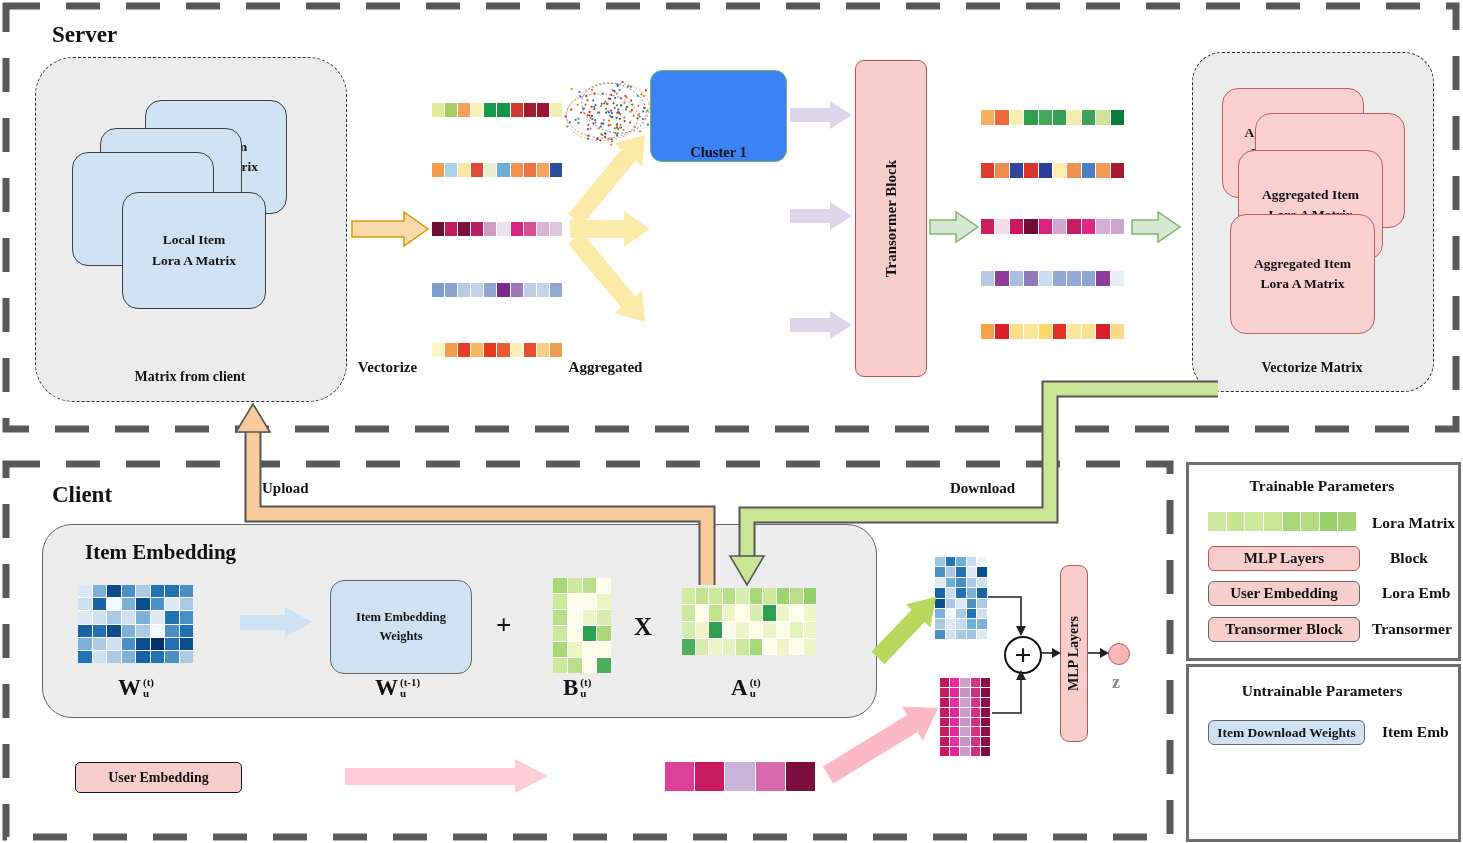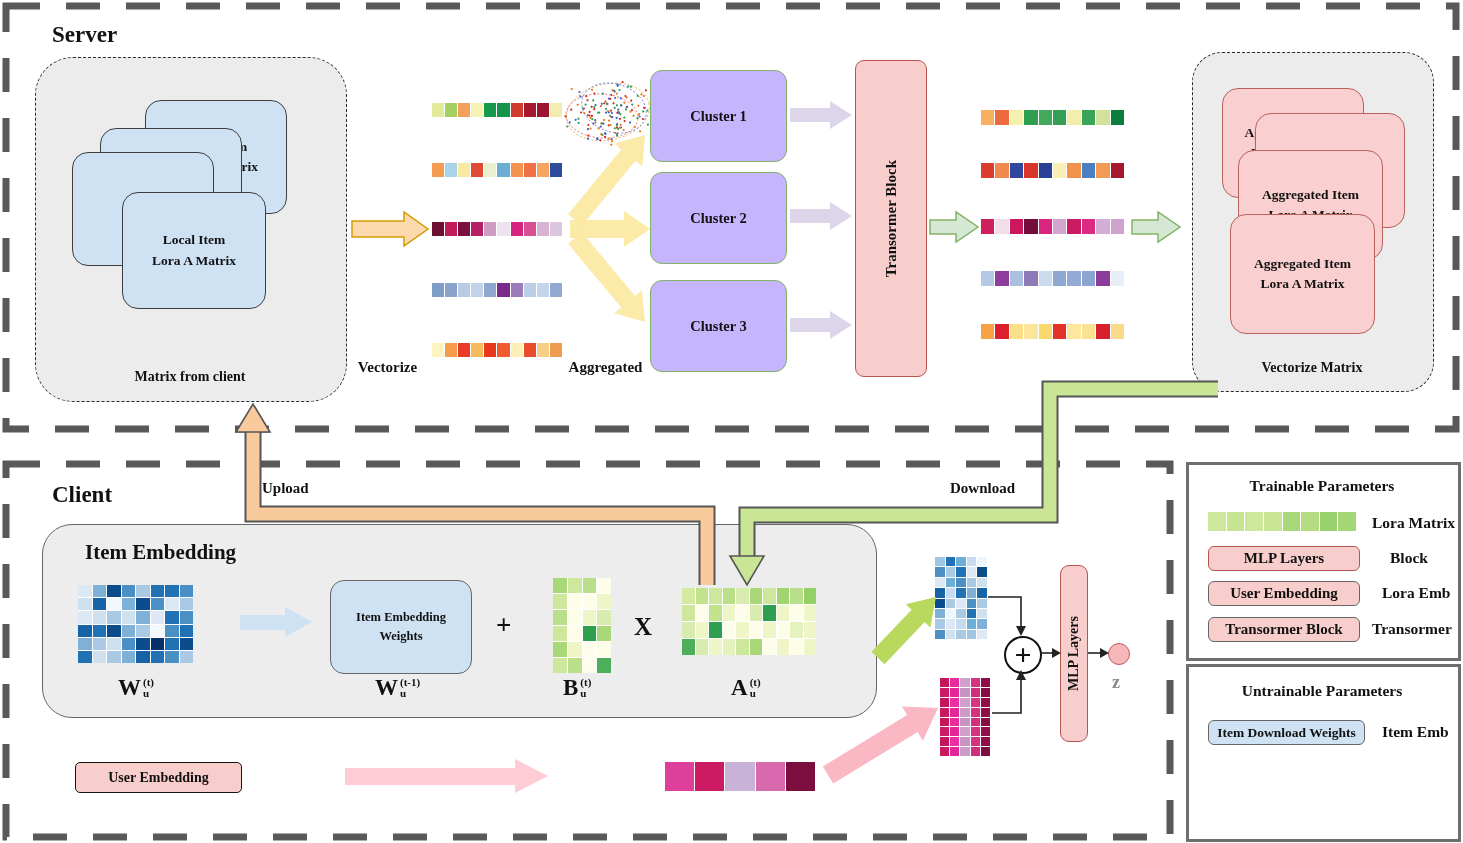--- a/index.html
+++ b/index.html
@@ -17,22 +17,22 @@
         align-items:center;justify-content:center;text-align:center;
         font-weight:bold;font-size:13.5px;line-height:1.5;color:#111;}
   .card.blue{background:#cfe2f3;}
   .card.pink{background:#f9cfcf;border-color:#b8625e;}
   
   .strip{display:flex;gap:1px;background:#fff;}
   .strip>div{flex:1;}
   .grid{background:#fff;}
   .grid>div{width:100%;height:100%;}
   
-  .cluster{background:#c4b5fd;border:1.6px solid #82b366;border-radius:12px;
-           display:flex;align-items:center;justify-content:center;
+  .cluster{background:#3b82f6;border:1.6px solid #82b366;border-radius:12px;
+           display:flex;align-items:flex-end;justify-content:center;
            font-weight:bold;font-size:14.5px;color:#111;}
   
   .vblock{background:#f8cecc;border:1.6px solid #b85450;border-radius:9px;
           display:flex;align-items:center;justify-content:center;}
   .vtext{writing-mode:vertical-rl;transform:rotate(180deg);font-weight:bold;color:#111;}
   
   .legendbox{background:#fff;border:3px solid #6e6e6e;}
   .chip{display:flex;align-items:center;justify-content:center;font-weight:bold;
         border-radius:6px;color:#111;}
   .chip.pinkchip{background:#f8cecc;}
@@ -291,26 +291,20 @@
       <circle cx="58.7" cy="29.6" r="1.1" fill="#4060c8"></circle>
       <circle cx="58.7" cy="45.9" r="1.1" fill="#2e9e4f"></circle>
       <circle cx="55.0" cy="48.7" r="1.1" fill="#d62728"></circle>
       <circle cx="28.2" cy="51.0" r="1.1" fill="#e8770e"></circle>
       <circle cx="63.0" cy="50.6" r="1.1" fill="#4060c8"></circle>
     </svg>
 
   <div class="abs z2 cluster" style="left:650px;top:70px;width:135px;height:90px">
       <span>Cluster 1</span>
     </div>
-  <div class="abs z2 cluster" style="left:650px;top:172px;width:135px;height:90px">
-      <span>Cluster 2</span>
-    </div>
-  <div class="abs z2 cluster" style="left:650px;top:280px;width:135px;height:90px">
-      <span>Cluster 3</span>
-    </div>
 
   <div class="abs z2 vblock" style="left:855px;top:60px;width:70px;height:315px">
     <span class="vtext" style="font-size:15px">Transormer Block</span>
   </div>
 
   <div class="abs z2 strip" style="left:981px;top:110px;width:143px;height:15px">
       <div style="background: rgb(247, 176, 95);"></div>
       <div style="background: rgb(238, 107, 62);"></div>
       <div style="background: rgb(245, 240, 176);"></div>
       <div style="background: rgb(47, 158, 79);"></div>

